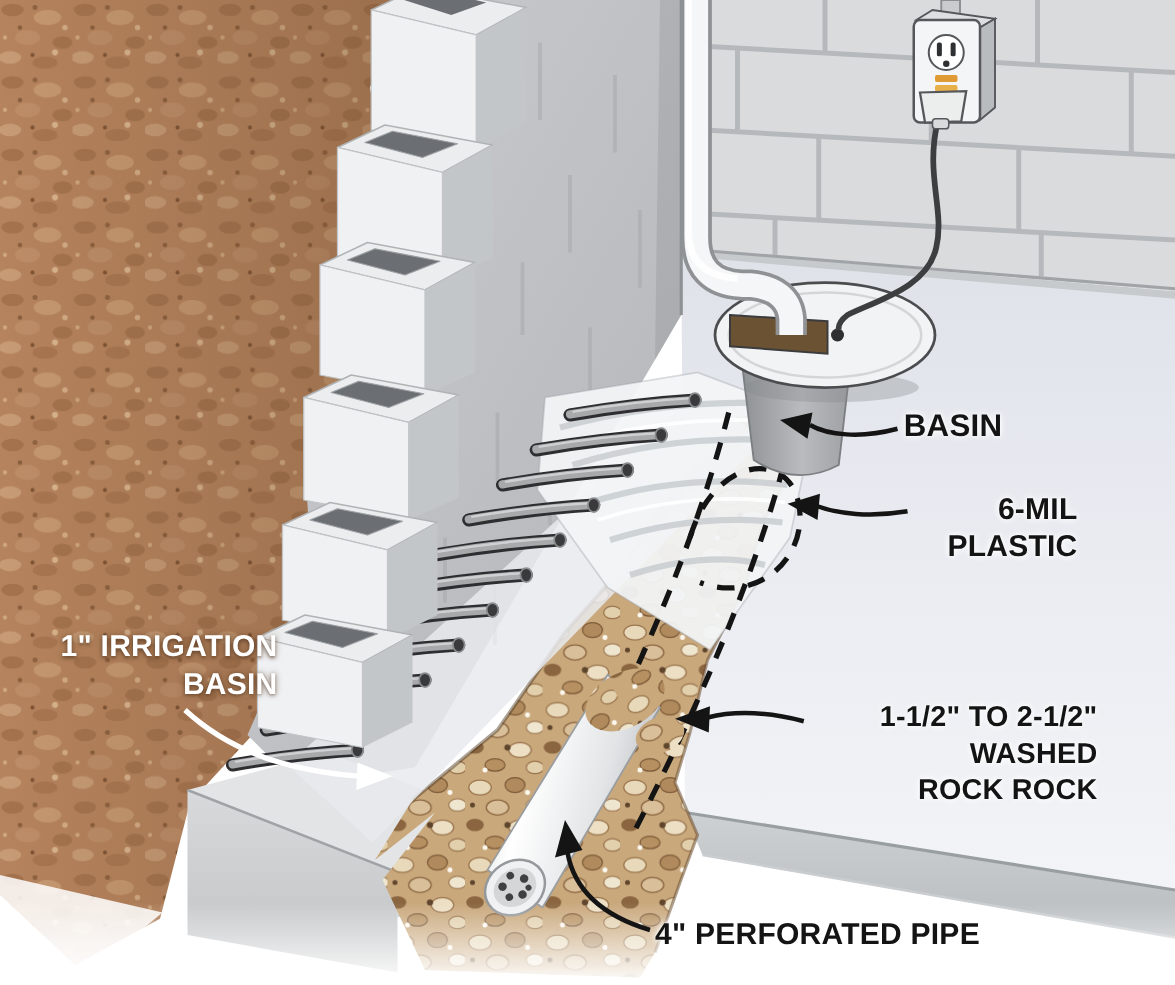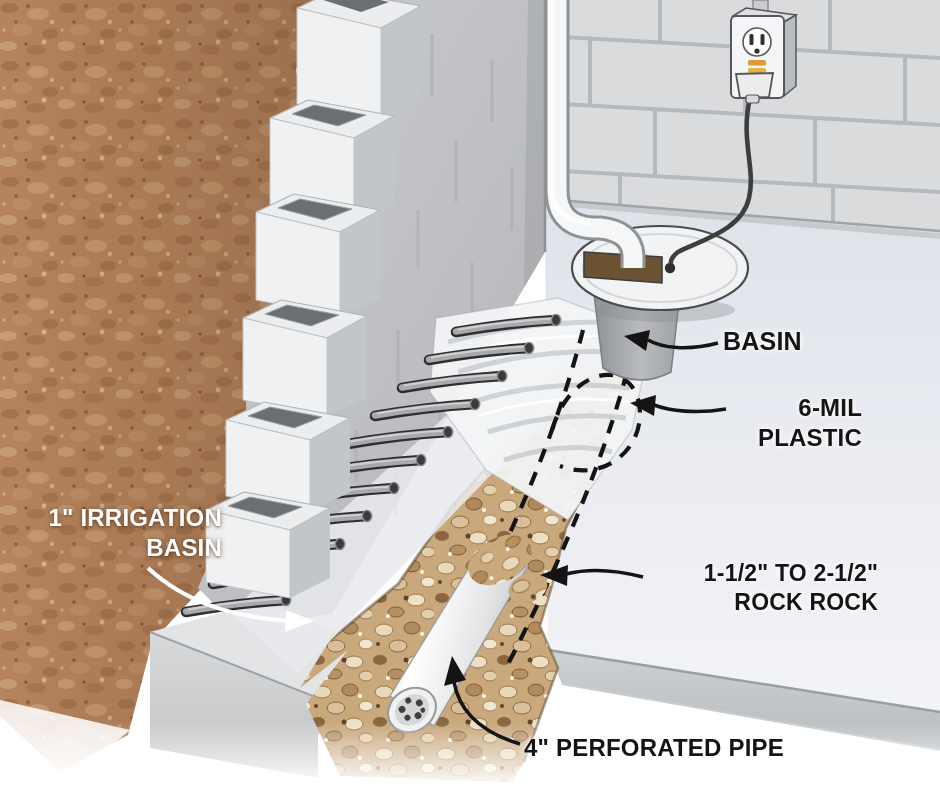--- a/index.html
+++ b/index.html
@@ -326,19 +326,20 @@
 </div>
 <div class="lbl" id="lbl-basin">
   <span>BASIN</span>
 </div>
 <div class="lbl" id="lbl-plastic">
   <span>6-MIL</span>
   <span>PLASTIC</span>
 </div>
 <div class="lbl" id="lbl-rock">
   <span>1-1/2" TO 2-1/2"</span>
+  <span>WASHED</span>
   <span>ROCK ROCK</span>
 </div>
 <div class="lbl" id="lbl-pipe">
   <span>4" PERFORATED PIPE</span>
 </div>
 
 </div>
 
 </body></html>

